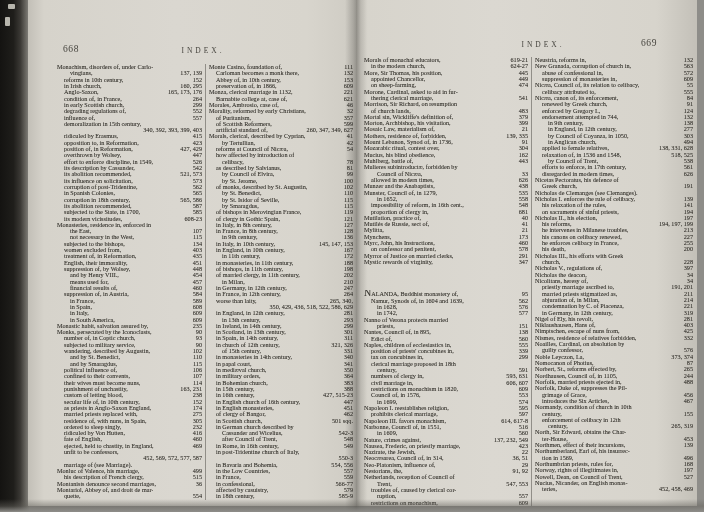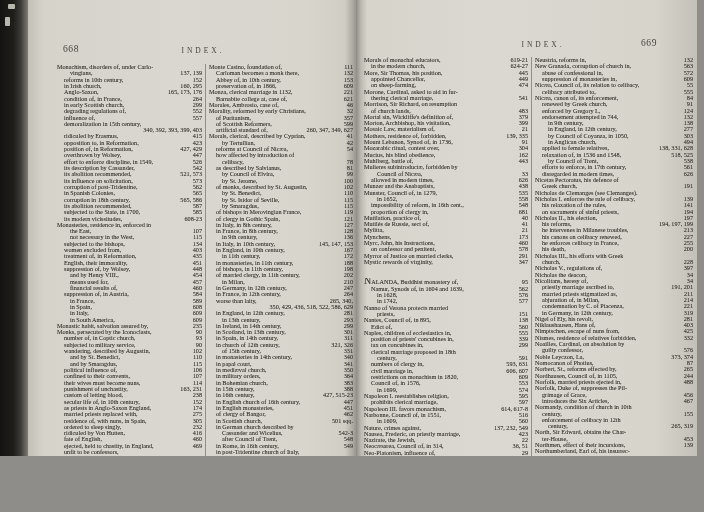--- a/index.html
+++ b/index.html
@@ -1,17 +1,17 @@
 <!DOCTYPE html>
 <html><head>
 <meta charset="utf-8">
 <style>
   html,body{margin:0;padding:0;}
   body{width:704px;height:512px;background:#8e8d89;overflow:hidden;}
-  .scene{position:relative;width:704px;height:456px;background:#8e8d89;overflow:hidden;
+  .scene{position:relative;width:704px;height:512px;background:#8e8d89;overflow:hidden;
          font-family:"Liberation Serif","DejaVu Serif",serif;color:#3f3d37;}
   .binding{position:absolute;left:0;top:0;width:30px;height:512px;
          background:linear-gradient(90deg,#141311 0%,#1f1e1b 45%,#3b3935 68%,#6e6c66 88%,#8e8d89 100%);}
   .mark{position:absolute;background:#b8b6ad;border-radius:1px;}
   .m1{left:8px;top:4px;width:7px;height:5px;}
   .m2{left:5px;top:17px;width:5px;height:9px;}
   .page{position:absolute;top:0;height:506px;}
   .pl{left:28px;width:328px;
       background:linear-gradient(90deg,#c2bfb7 0,#d6d3cb 16px,#dad7d0 45%,#d8d5cd 85%,#cecbc3 100%);}
   .pr{left:356px;width:341px;
@@ -33,21 +33,21 @@
   .cols-r .c1{width:164px;}
   .c2{flex:1;min-width:0;}
   .vrule{width:1px;align-self:stretch;background:rgba(72,70,64,0.5);margin:0 3px;}
   .row{display:flex;align-items:baseline;line-height:6.32px;font-size:6.2px;white-space:nowrap;
        text-shadow:0 0 0.4px rgba(63,61,55,0.55);}
   .et{overflow:hidden;}
   .ep{margin-left:auto;padding-left:2px;}
   .i1{padding-left:7px;}
   .i2{padding-left:13px;}
   .r{justify-content:flex-end;}
-  .g{margin-top:13px;}
+  .g{margin-top:25px;}
   .d .et::first-letter{font-size:10px;}
 </style>
 </head>
 <body>
 
 <div class="scene">
   <div class="binding">
     <div class="mark m1"></div>
     <div class="mark m2"></div>
   </div>

